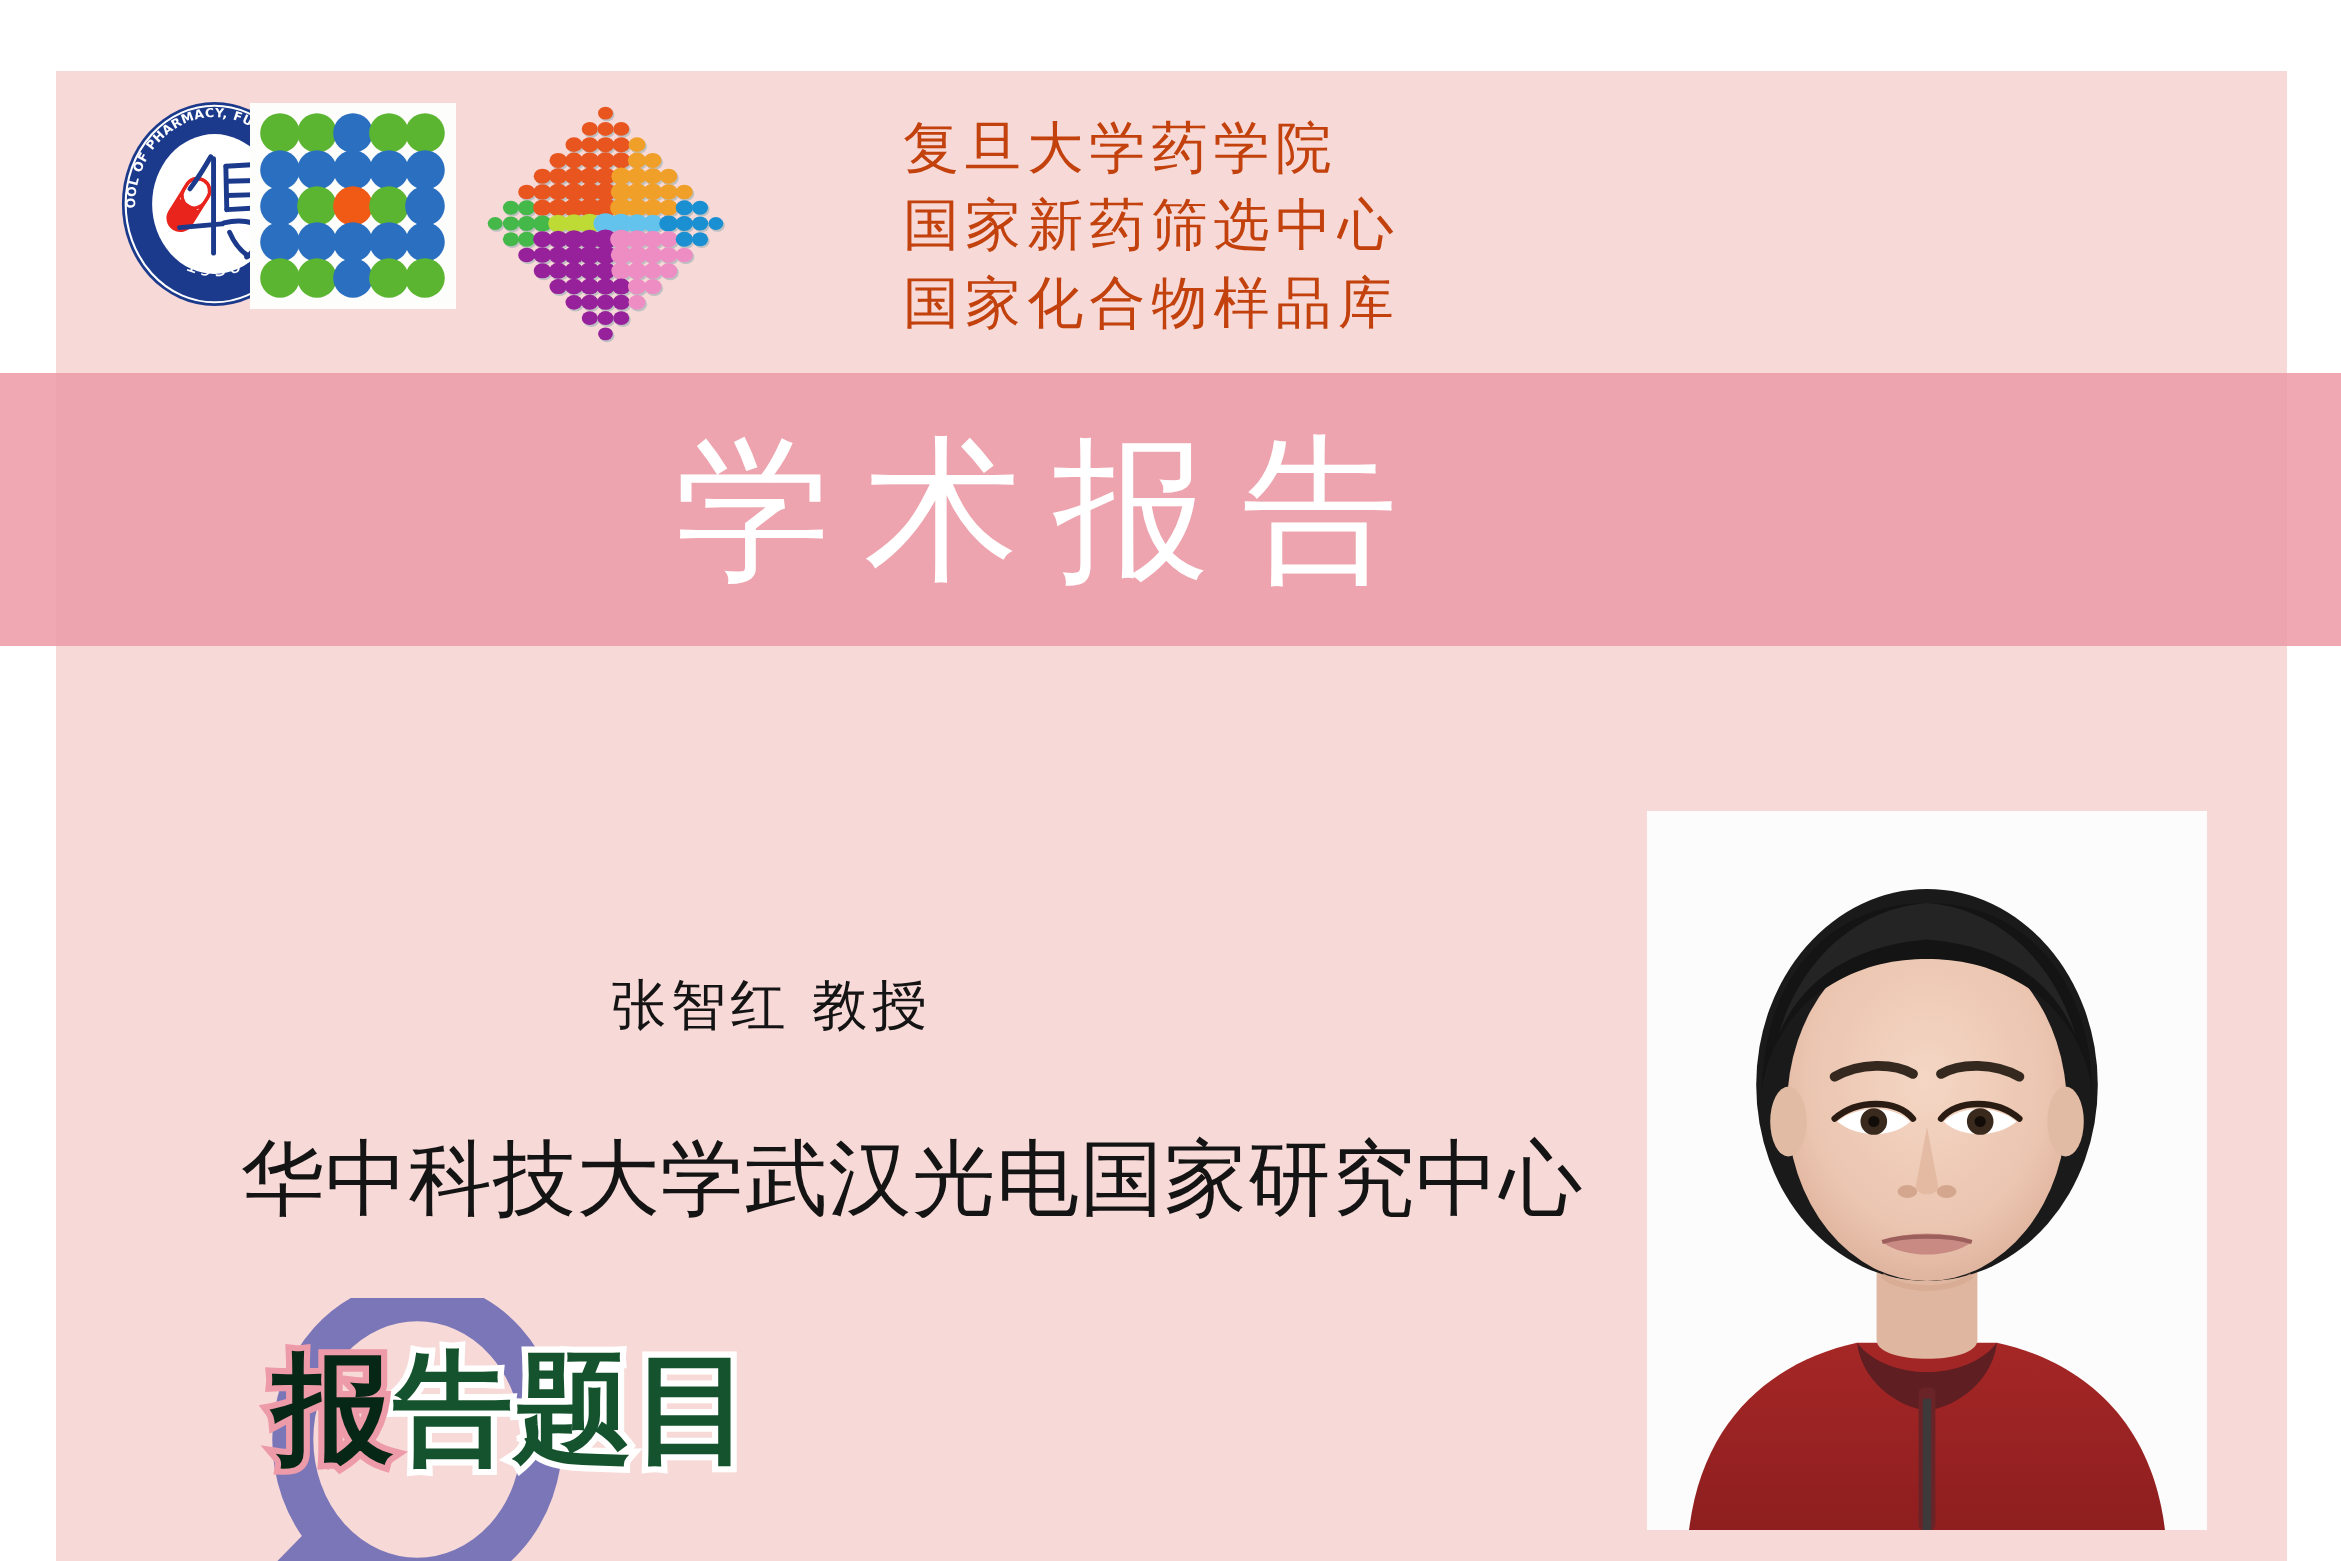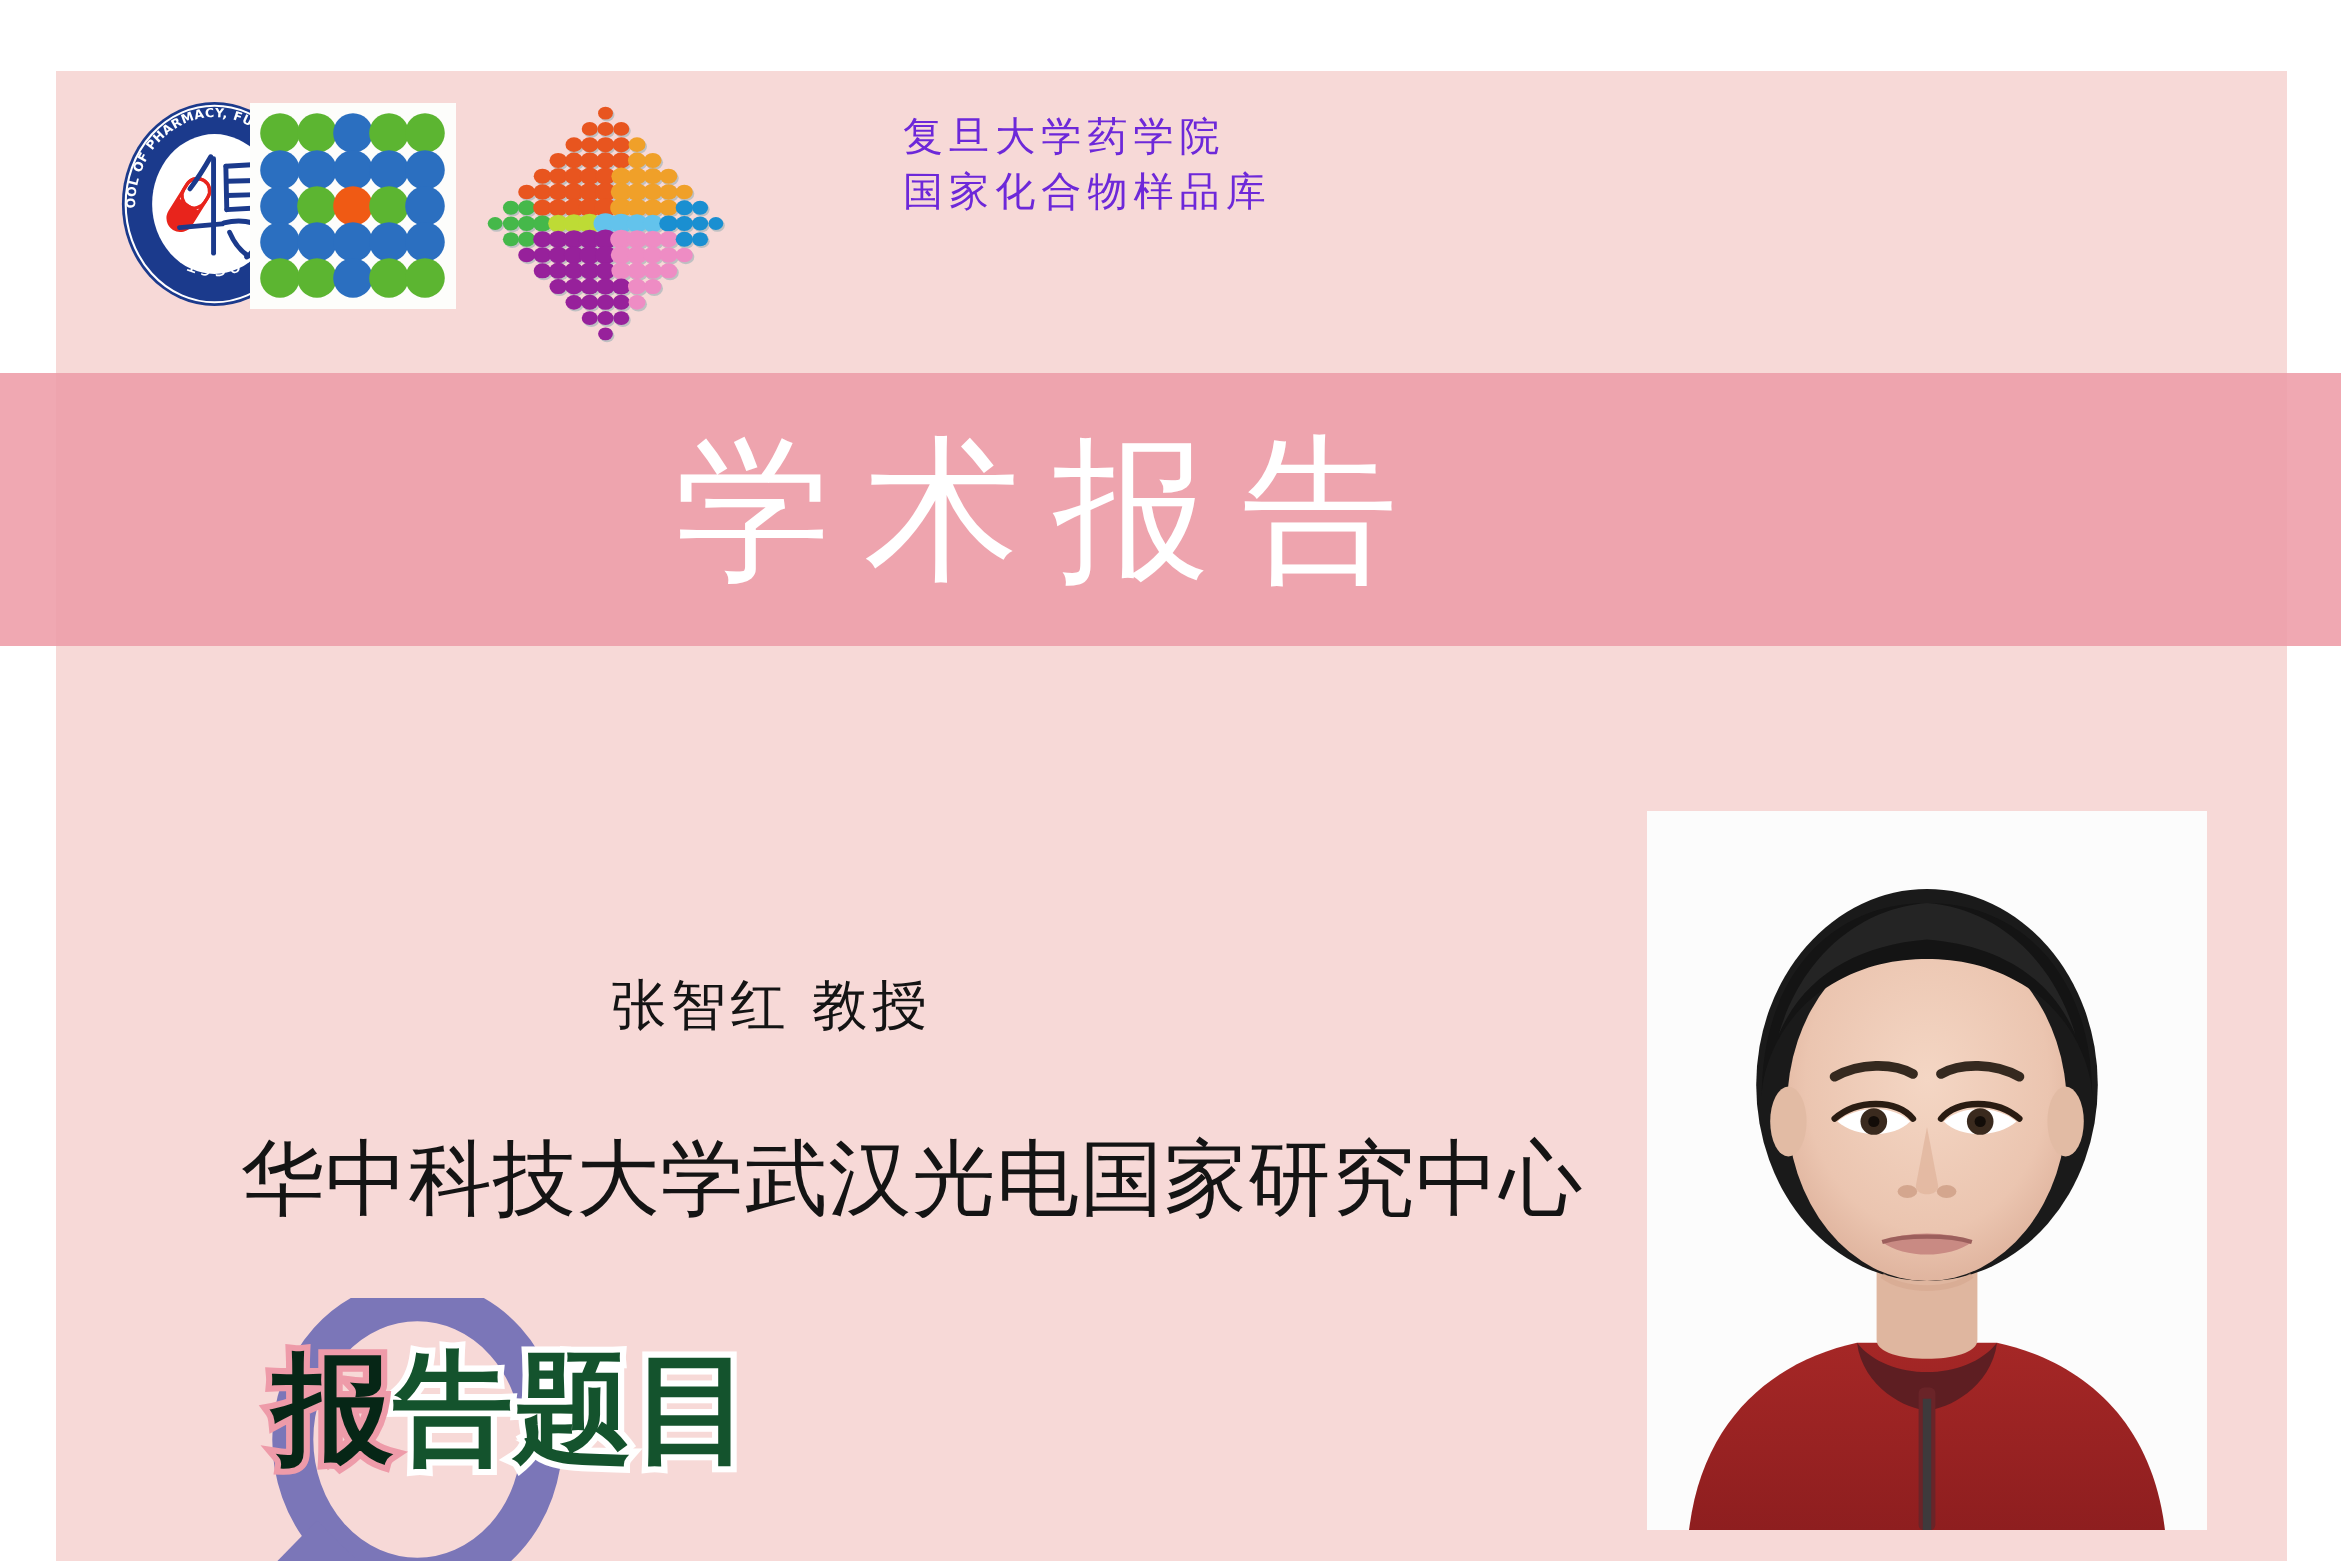--- a/index.html
+++ b/index.html
@@ -61,22 +61,22 @@
     position:absolute;
     left:427px; top:24.5px;
     width:245px; height:255px;
   }
   #sphere-logo svg{ width:100%; height:100%; display:block; }
 
   
   #org-name{
     position:absolute;
     left:847px; top:38px;
-    color:#6d28d9;
-    font-size:40px;
+    color:#c2410c;
+    font-size:56px;
     line-height:1.38;
     letter-spacing:6.1px;
     font-weight:400;
     white-space:nowrap;
   }
   #org-name div{ font-family:"DejaVu Sans","Liberation Sans",sans-serif; }
 
   
   #title-banner{
     position:absolute;
@@ -478,20 +478,21 @@
           <ellipse cx="130" cy="235.38857142857142" rx="8.56" ry="7.4" fill="#97219B"></ellipse>
           <ellipse cx="148.33142857142857" cy="237.38857142857142" rx="8.502893854094228" ry="7.350342481821069" fill="#BFC0C2"></ellipse>
           <ellipse cx="146.73142857142858" cy="235.38857142857142" rx="8.502893854094228" ry="7.350342481821069" fill="#97219B"></ellipse>
           <ellipse cx="131.6" cy="254.12" rx="7.870000000000001" ry="6.800000000000001" fill="#BFC0C2"></ellipse>
           <ellipse cx="130" cy="252.12" rx="7.870000000000001" ry="6.800000000000001" fill="#97219B"></ellipse>
         </svg>
     </div>
 
     <div id="org-name">
       <div>复旦大学药学院</div>
+      <div>国家新药筛选中心</div>
       <div>国家化合物样品库</div>
     </div>
   </div>
 
   <div id="speaker-name">张智红 教授</div>
   <div id="speaker-affiliation">华中科技大学武汉光电国家研究中心</div>
 
   <div id="topic-block">
     <div id="magnifier">
       <svg viewBox="0 0 300 236">

